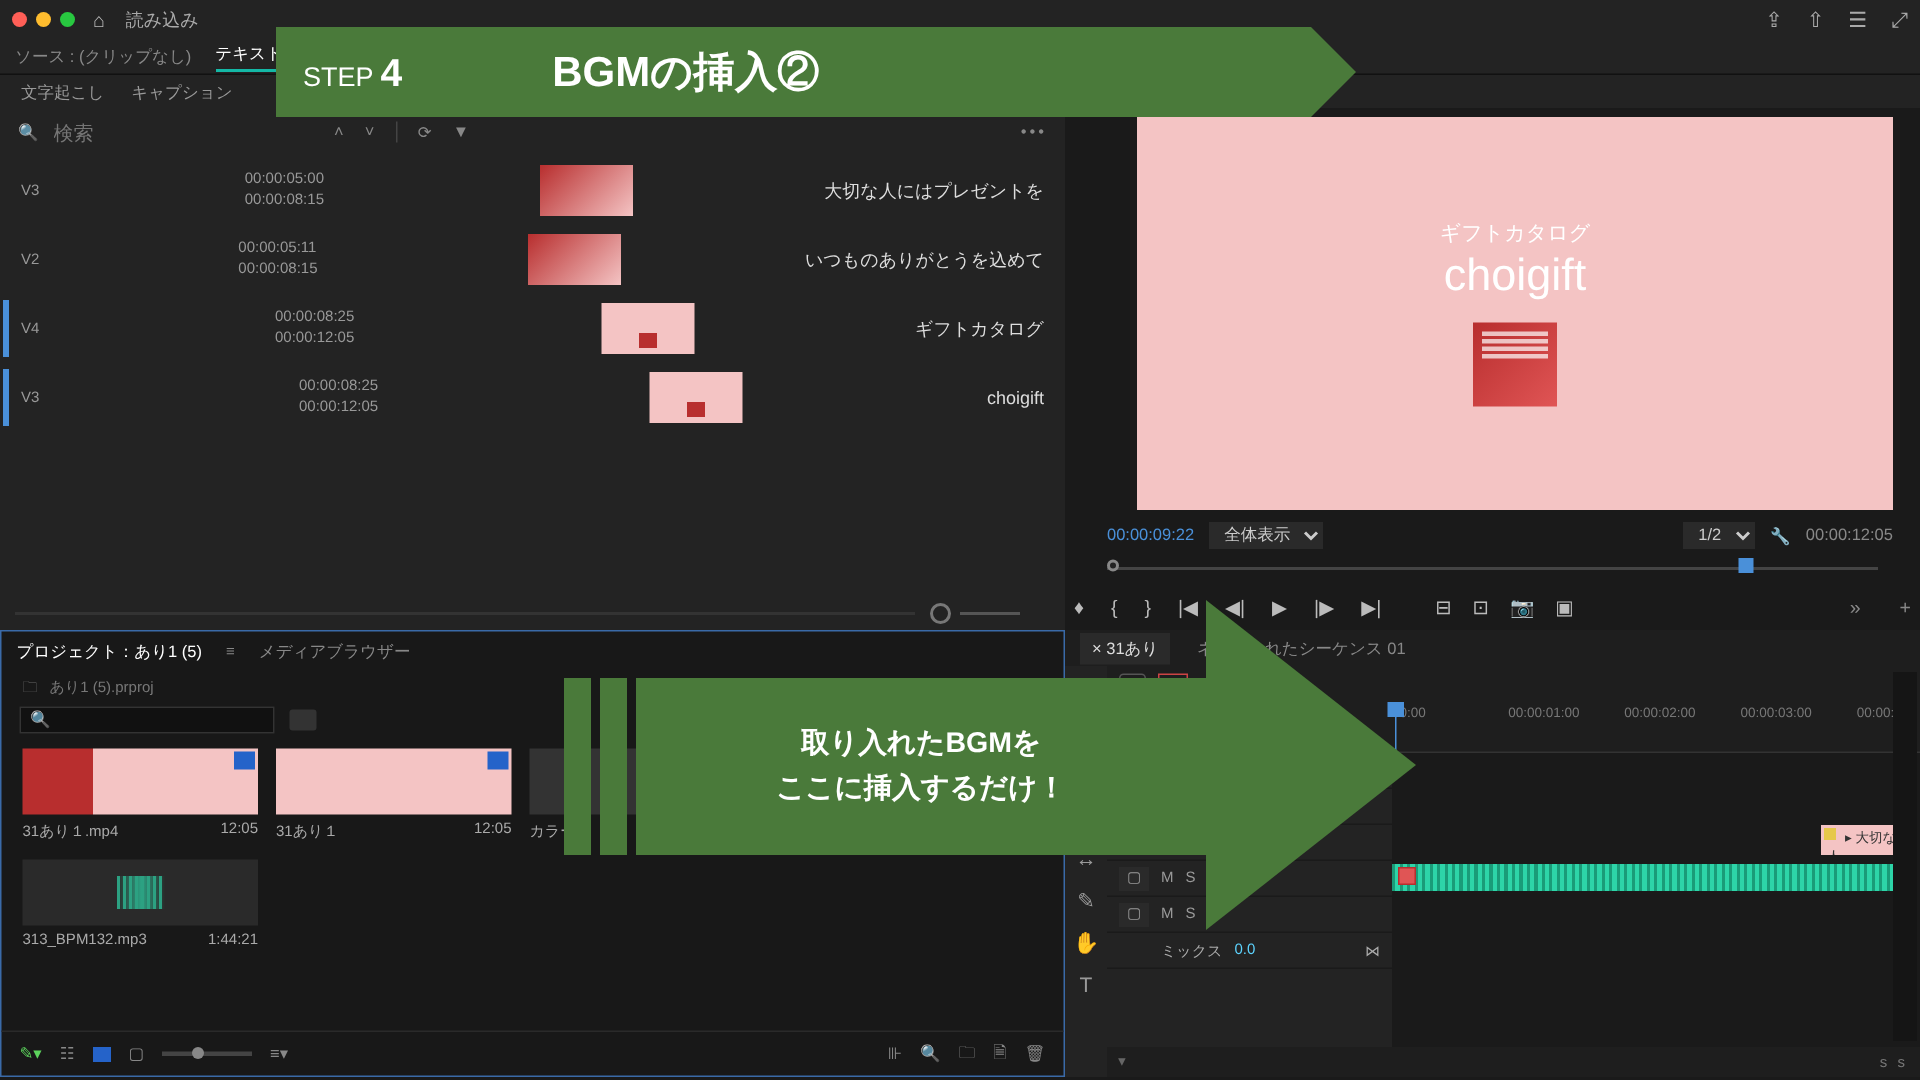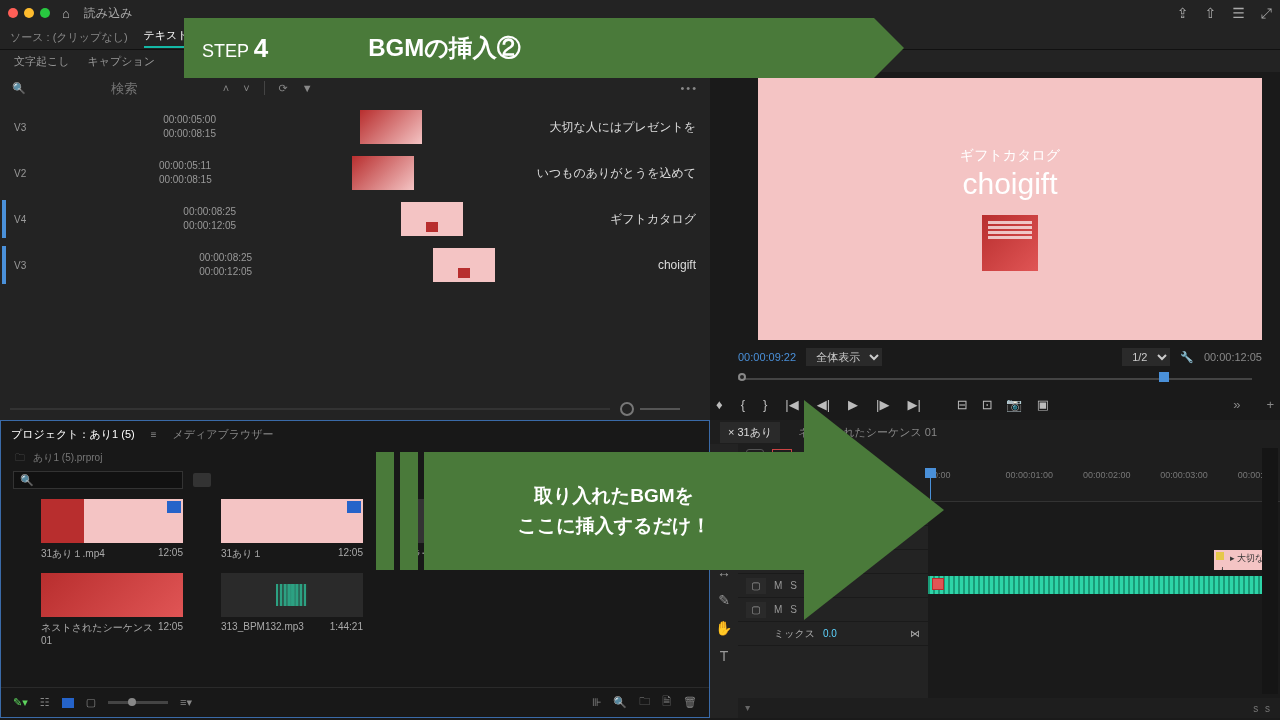--- a/index.html
+++ b/index.html
@@ -19,21 +19,21 @@
 .source-tabs .active { color: #fff; border-bottom: 2px solid #14b8a6; padding-bottom: 3px;}
 .subtabs { height: 22px; background: #232323; display: flex; align-items: center; gap: 18px; padding: 0 14px; font-size: 11px; color: #999; }
 
 
 .main { display: flex; height: 348px; }
 .left-panel { width: 710px; background: #232323; display: flex; flex-direction: column; }
 .right-panel { flex: 1; background: #1a1a1a; display: flex; flex-direction: column; padding: 0 6px;}
 
 
 .search-bar { height: 32px; display: flex; align-items: center; gap: 10px; padding: 0 12px; color: #888; }
-.search-bar input { background: transparent; border: none; color: #14b8a6; outline: none; flex: 0 0 80px; text-align: center; }
+.search-bar input { background: transparent; border: none; color: #14b8a6; outline: none; flex: 0 0 80px; }
 .sb-icons { display: flex; gap: 14px; align-items: center; }
 .sb-dots { margin-left: auto; letter-spacing: 2px; }
 
 
 .caption-list { flex: 1; overflow: auto; padding: 0 10px; }
 .cap-row { display: flex; align-items: center; gap: 14px; padding: 6px 4px; position: relative; justify-content: space-between;}
 .cap-row.sel::before { content:""; position:absolute; left:-8px; top:4px; bottom:4px; width:4px; background:#4a90d9;}
 .track-col { width: 22px; color: #999; font-size: 10px; }
 .time-col { width: 70px; color: #999; font-size: 10px; line-height: 1.4; }
 .thumb { width: 62px; height: 34px; background: #f4c4c4; position: relative; }
@@ -75,21 +75,21 @@
 .proj-tabs { height: 26px; display:flex; align-items:center; gap:16px; padding:0 10px; color:#888; font-size:11px;}
 .proj-tabs .active { color:#fff; }
 .proj-tabs .menu { font-size:10px;}
 .proj-path { height: 22px; display:flex; align-items:center; gap:8px; padding:0 14px; color:#777; font-size:10px;}
 .proj-path .folder { color:#666; }
 .proj-search { margin: 2px 12px; display:flex; align-items:center; gap:10px;}
 .proj-search input { flex:0 0 170px; background:#111; border:1px solid #333; padding:2px 6px; color:#888; font-size:11px;}
 .proj-search .ficon { width:18px; height:14px; background:#333; border-radius:2px;}
 
 .proj-grid { flex:1; display:flex; flex-wrap:wrap; gap:12px; padding:8px 14px; align-content:flex-start;}
-.proj-item { width:142px;margin-left:26px; }
+.proj-item { width:157px; }
 .proj-thumb { height: 44px; background:#333; margin-bottom:4px; position:relative;}
 .proj-thumb.pink { background: linear-gradient(90deg,#b82e2e 30%,#f4c4c4 30%);}
 .proj-thumb.pink2 { background:#f4c4c4;}
 .proj-thumb.seq { background: linear-gradient(135deg,#b82e2e,#e05555);}
 .proj-thumb.audio { background:#2a2a2a; display:flex; align-items:center; justify-content:center;}
 .proj-thumb.audio .wave { width:32px; height:22px; background:linear-gradient(90deg,#2dd4a8 2px,transparent 2px) 0/4px, linear-gradient(90deg,transparent,#2dd4a8,transparent); opacity:.7;}
 .proj-thumb .badge { position:absolute; top:2px; right:2px; width:14px; height:12px; background:#2563c9; }
 .proj-meta { display:flex; justify-content:space-between; color:#aaa; font-size:10px;}
 
 .proj-footer { height: 30px; display:flex; align-items:center; gap:12px; padding:0 12px; color:#888; border-top:1px solid #2a2a2a;}
@@ -134,21 +134,21 @@
 .tl-footer .caret { transform: rotate(90deg); font-size:10px;}
 .tl-footer .ss { margin-left:auto; color:#777; font-size:10px; letter-spacing:2px;}
 
 .audio-meter { position:absolute; right:2px; top:28px; bottom:24px; width:16px; background:#151515;}
 
 
 .banner { position:absolute; top:18px; left:184px; width:690px; height:60px; background:#4a7a3a; display:flex; align-items:center; color:#fff;}
 .banner::after { content:""; position:absolute; right:-30px; top:0; border-top:30px solid transparent; border-bottom:30px solid transparent; border-left:30px solid #4a7a3a;}
 .banner .step { font-size:18px; margin-left:18px;}
 .banner .step b { font-size:26px; font-weight:700;}
-.banner .title { font-size:24px; font-weight:700; margin-left:100px;}
+.banner .title { font-size:28px; font-weight:700; margin-left:100px;}
 
 
 .bigarrow { position:absolute; top:430px; left:376px; width:580px; height:200px; pointer-events:none;}
 .ar-bar { position:absolute; top:22px; width:18px; height:118px; background:#4a7a3a;}
 .ar-body { position:absolute; left:48px; top:22px; width:380px; height:118px; background:#4a7a3a; display:flex; flex-direction:column; align-items:center; justify-content:center; color:#fff; font-size:19px; font-weight:700; line-height:1.6;}
 .ar-head { position:absolute; left:428px; top:-30px; width:0; height:0; border-top:110px solid transparent; border-bottom:110px solid transparent; border-left:140px solid #4a7a3a;}
 </style>
 </head>
 <body>
 

